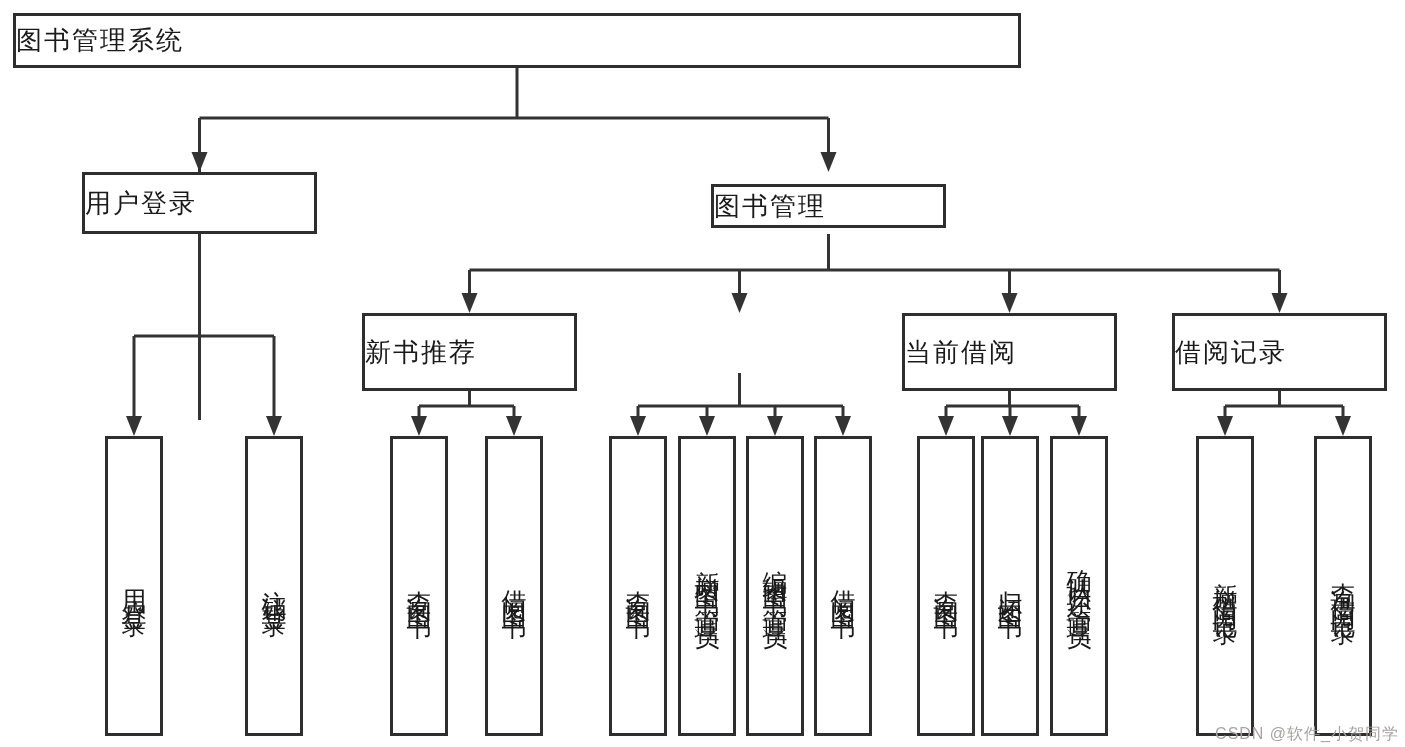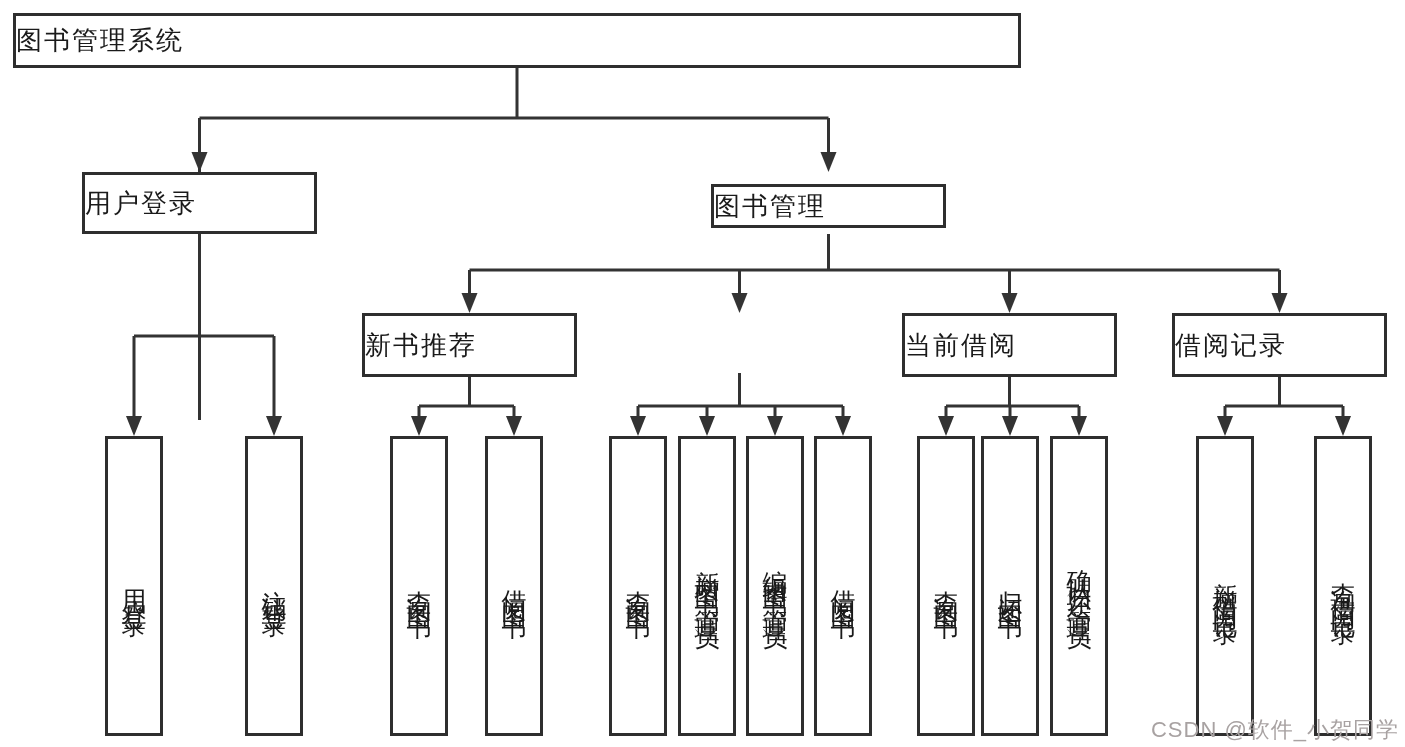--- a/index.html
+++ b/index.html
@@ -52,21 +52,21 @@
     text-orientation: mixed;
     font-size: 25px;
     line-height: 1;
     letter-spacing: 8px;
     color: #1a1a1a;
     white-space: nowrap;
   }
   #root-box   { left: 13px;  top: 13px;  width: 1008px; height: 55px; }
   #user-box   { left: 82px;  top: 172px; width: 235px;  height: 62px; }
   #mgmt-box   { left: 711px; top: 184px; width: 235px;  height: 44px; }
-  .section    { top: 313px; width: 215px; height: 64px; }
+  .section    { top: 313px; width: 215px; height: 78px; }
   #sec-0 { left: 362px; }
   #sec-1 { left: 632px; }
   #sec-2 { left: 902px; }
   #sec-3 { left: 1172px; }
   #leaf-u0 { left: 105px; }
   #leaf-u1 { left: 245px; }
   #leaf-s0-0 { left: 390px; }
   #leaf-s0-1 { left: 485px; }
   #leaf-s1-0 { left: 609px; }
   #leaf-s1-1 { left: 678px; }
@@ -74,21 +74,21 @@
   #leaf-s1-3 { left: 814px; }
   #leaf-s2-0 { left: 917px; }
   #leaf-s2-1 { left: 981px; }
   #leaf-s2-2 { left: 1050px; }
   #leaf-s3-0 { left: 1196px; }
   #leaf-s3-1 { left: 1314px; }
   #watermark {
     position: absolute;
     right: 6px;
     bottom: 2px;
-    font-size: 22px;
+    font-size: 16px;
     letter-spacing: 1px;
     color: #a8a2a2;
     z-index: 3;
     white-space: nowrap;
   }
 </style>
 </head>
 <body>
 
 <div id="canvas">

